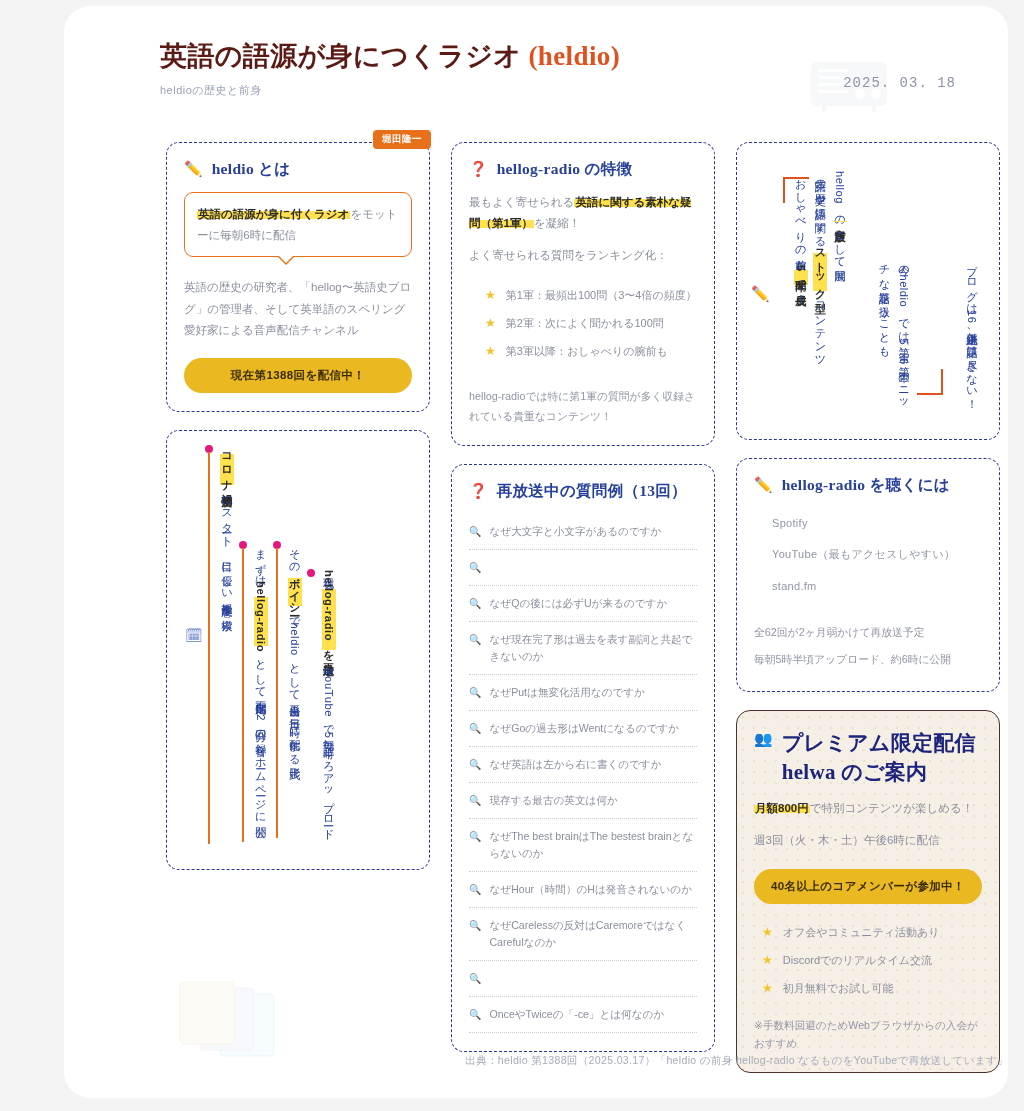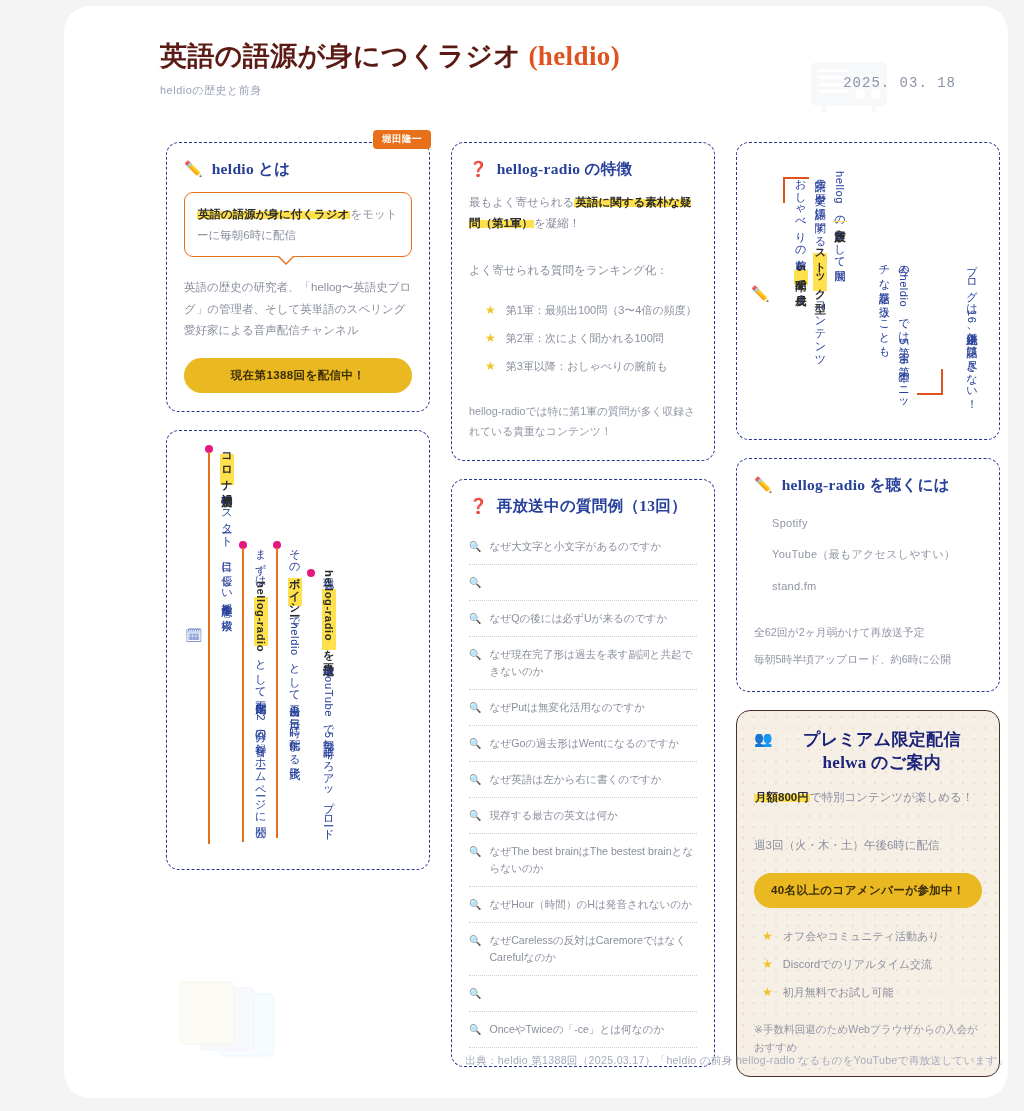--- a/index.html
+++ b/index.html
@@ -144,21 +144,21 @@
     color: #2b2b2b;
     font-weight: 700;
     padding: 0 1px;
   }
 
   .body-text {
     font-size: 11.5px;
     line-height: 1.85;
     color: #8a8f9e;
   }
-  .body-text + .body-text { margin-top: 26px; }
+  .body-text + .body-text { margin-top: 11px; }
 
   .pill {
     display: block;
     width: 100%;
     margin-top: 17px;
     background: #eab820;
     color: #3a2d06;
     border: none;
     border-radius: 999px;
     padding: 10px 8px;
@@ -328,21 +328,21 @@
 
   
   .premium {
     border: 1.7px solid #4a2f2a;
     border-radius: 14px;
     background:
       radial-gradient(circle at 6px 6px, rgba(200,170,120,.22) 1px, transparent 1.3px) 0 0/11px 11px,
       #f6efe6;
     padding: 18px 17px 20px 17px;
   }
-  .premium .card-title { color: #1b237a; font-size: 17px; text-align: center; }
+  .premium .card-title { color: #1b237a; font-size: 21px; }
   .premium .body-text { color: #8a8f9e; }
   .premium .pill { background: #eab820; color: #3a2d06; }
   .premium .star-list li { padding-left: 8px; }
   .prem-note {
     margin-top: 14px;
     font-size: 10.6px;
     line-height: 1.7;
     color: #9196a6;
   }
   .people-ico { font-size: 15px; color: #1b237a; }

